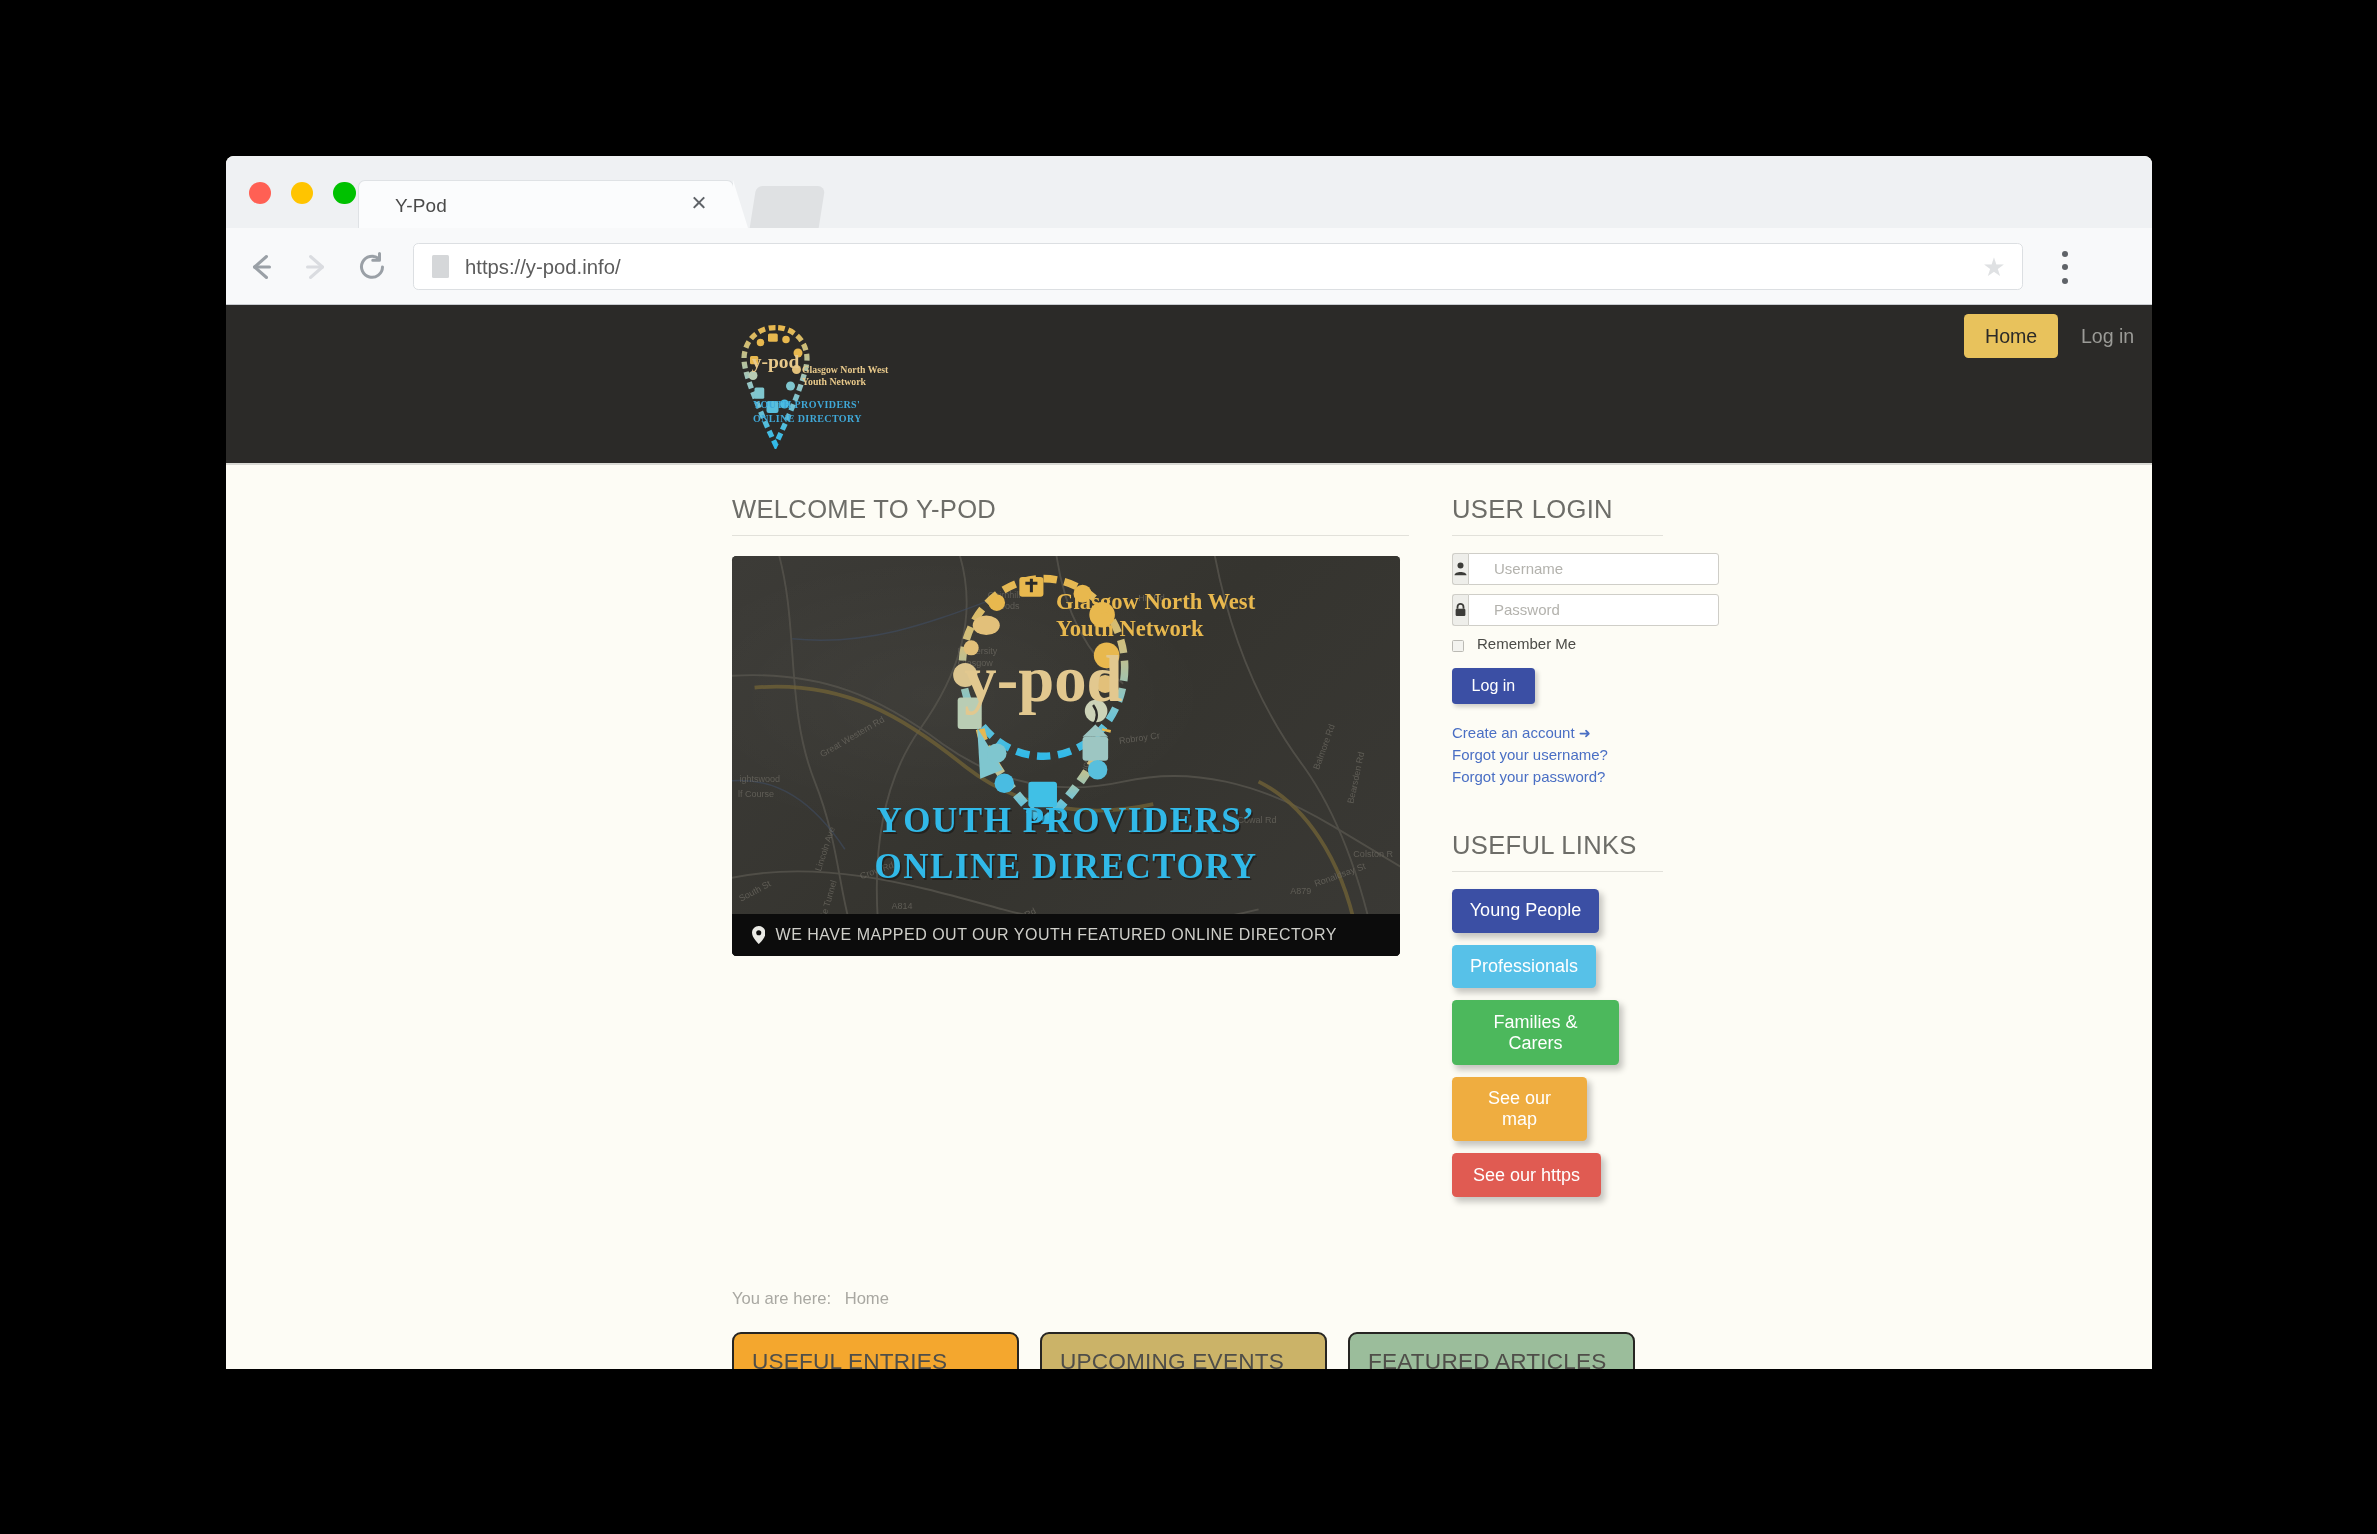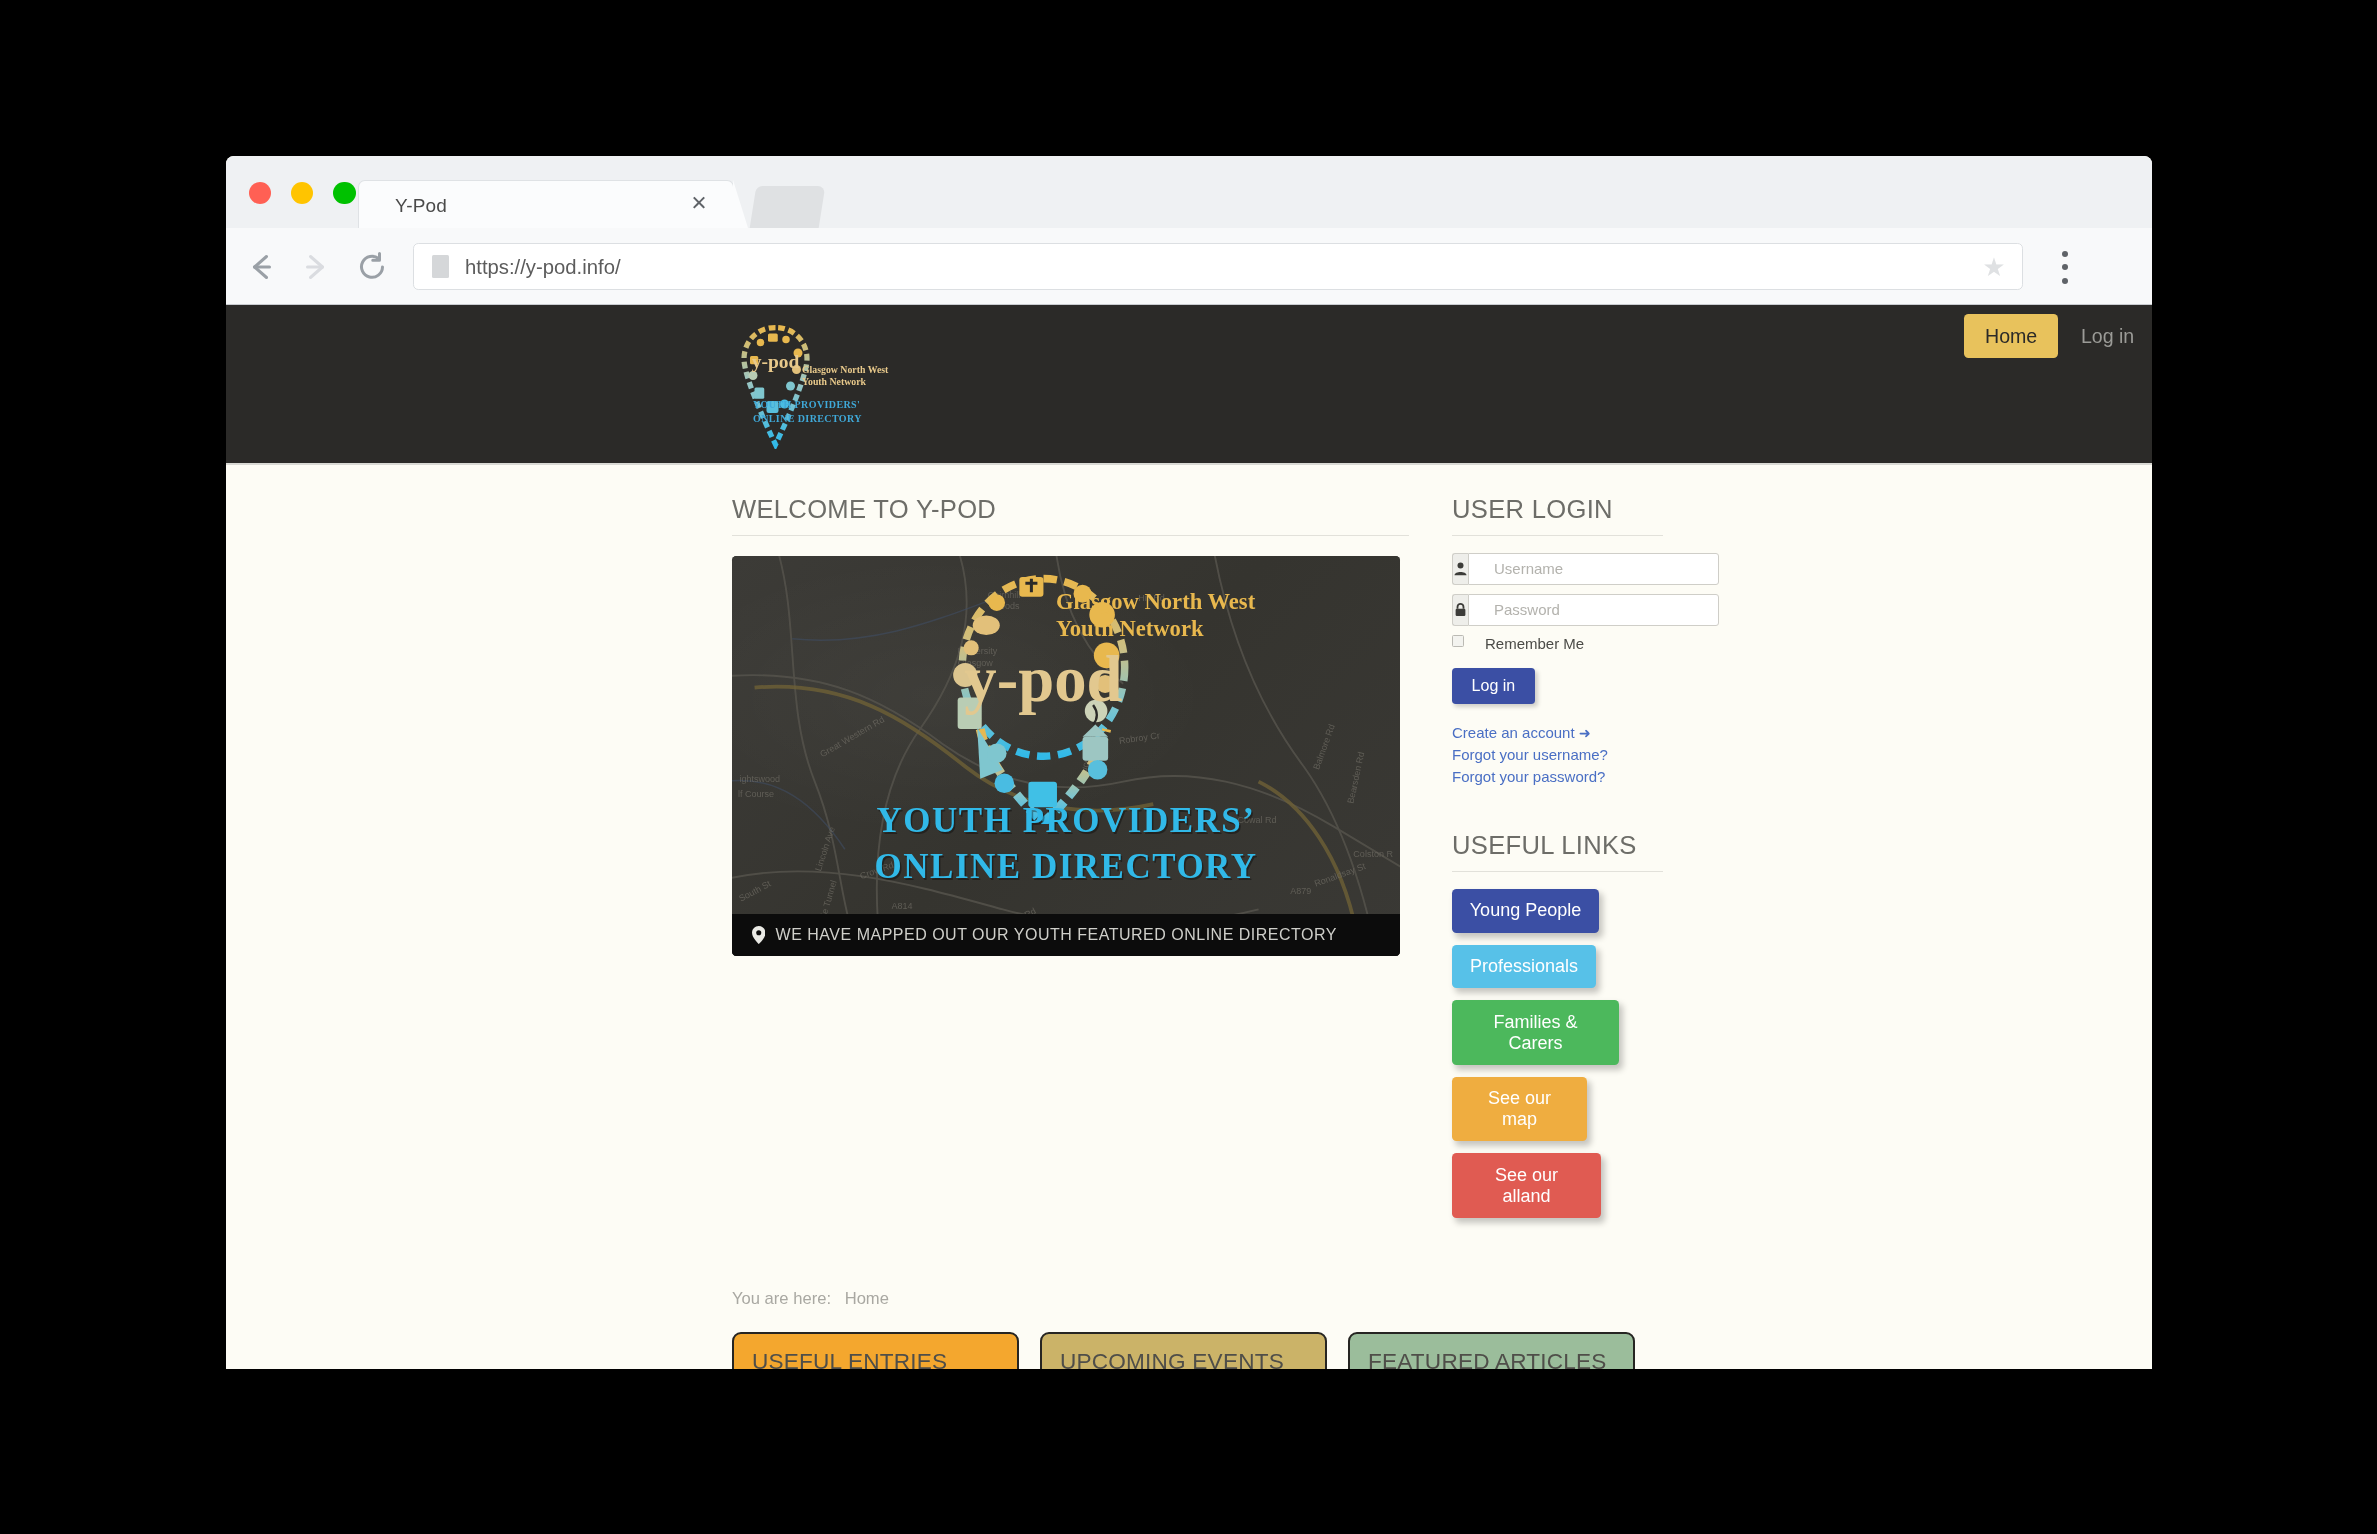--- a/index.html
+++ b/index.html
@@ -274,21 +274,21 @@
     border-radius: 0 3px 3px 0;
     background: #fff;
     font-size: 15px; color: #3a3a38;
     padding: 0 25px;
     font-family: "Liberation Sans", sans-serif;
     outline: none;
   }
   .field input::placeholder { color: #b3b2ad; }
 
   #remember-row {
-    display: flex; align-items: flex-start; gap: 21px;
+    display: flex; align-items: flex-end; gap: 13px;
     margin: 4.5px 0 16.6px 0;
     font-size: 15px; color: #4b4b47;
   }
   #remember-box {
     width: 12px; height: 12px;
     border: 0.8px solid #bbbab4;
     background: #f3f3ef;
     border-radius: 1.5px;
     cursor: pointer;
   }
@@ -589,21 +589,21 @@
         <a>Forgot your password?</a>
       </div>
 
       <h2 class="section-title" id="useful-links-title">USEFUL LINKS</h2>
       <div class="sb-rule"></div>
 
       <button class="ul-btn" style="background: rgb(59, 79, 164); width: 147px;">Young People</button>
       <button class="ul-btn" style="background: rgb(87, 193, 232); width: 144px;">Professionals</button>
       <button class="ul-btn" style="background: rgb(76, 184, 92); width: 167px;">Families &amp; Carers</button>
       <button class="ul-btn" style="background: rgb(239, 173, 64); width: 135px;">See our map</button>
-      <button class="ul-btn" style="background: rgb(224, 91, 82); width: 149px;">See our alland</button>
+      <button class="ul-btn" style="background: rgb(224, 91, 82); width: 149px;">See our https</button>
     </div>
 
     <div id="panels">
 
       <div class="panel" id="panel-latest">
         <h3 class="panel-title">USEFUL ENTRIES</h3>
 
       </div>
 
       <div class="panel" id="panel-events">

